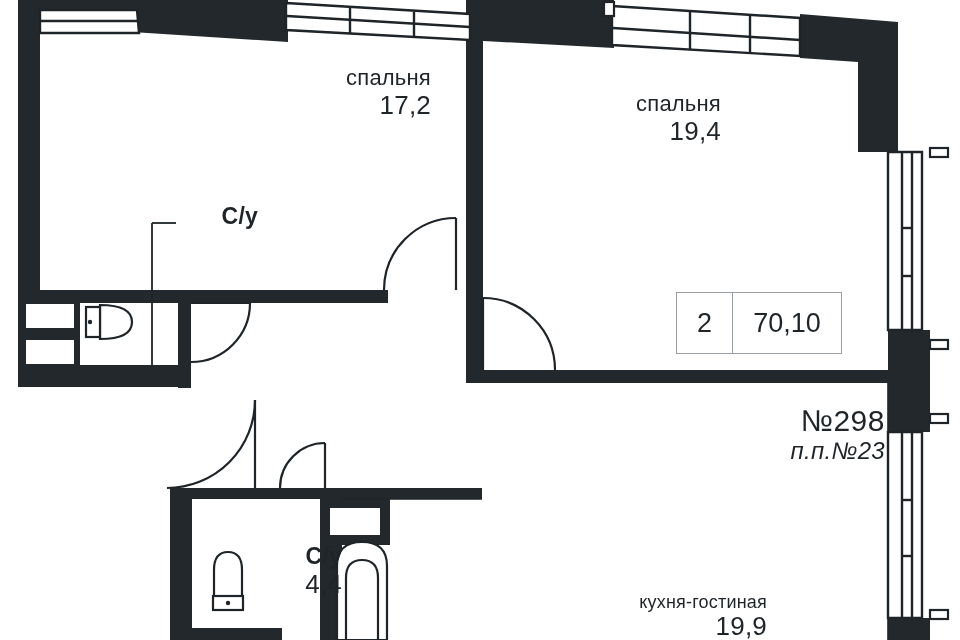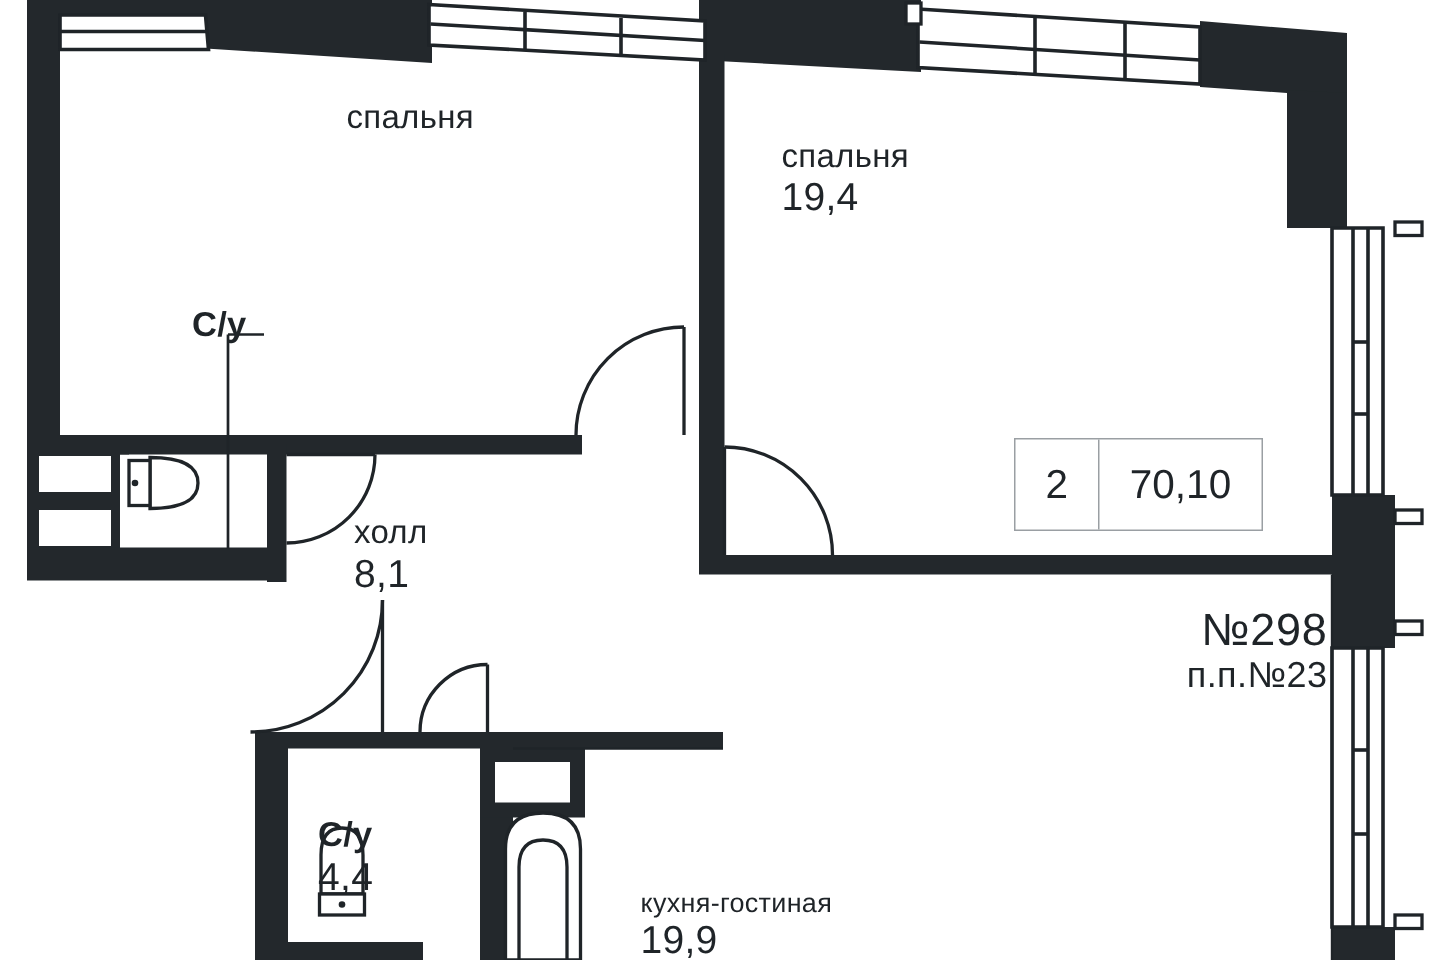--- a/index.html
+++ b/index.html
@@ -21,21 +21,21 @@
     position: absolute;
     left: 0;
     top: 0;
     width: 960px;
     height: 640px;
     display: block;
   }
   .lbl {
     position: absolute;
     color: #1f2428;
-    text-align: left;
+    text-align: right;
     white-space: nowrap;
     line-height: 1.12;
     font-family: "Liberation Sans", sans-serif;
     letter-spacing: 0.2px;
   }
   .lbl .room-name {
     display: block;
     font-size: 22px;
     font-weight: 400;
   }
@@ -70,20 +70,21 @@
     display: block;
     font-size: 30px;
     line-height: 1.1;
     letter-spacing: 0.5px;
   }
   #unit-number .unit-sub {
     display: block;
     font-size: 24px;
     line-height: 1.15;
     letter-spacing: 0.3px;
+    font-style: italic;
   }
 
   #summary-box {
     position: absolute;
     left: 676px;
     top: 292px;
     width: 166px;
     height: 62px;
     border: 1.4px solid #9a9fa3;
     box-sizing: border-box;
@@ -237,35 +238,32 @@
 
     <g fill="none" stroke="#1f2428" stroke-width="1.6">
       <path d="M 888,383 L 888,640"></path>
       <path d="M 342,499 L 482,499"></path>
     </g>
 
   </svg>
 
   <div class="lbl" id="label-bed1">
     <span class="room-name">спальня</span>
+    <span class="room-area">17,2</span>
   </div>
 
   <div class="lbl" id="label-bed2">
     <span class="room-name">спальня</span>
     <span class="room-area">19,4</span>
   </div>
 
   <div class="lbl wc" id="label-wc1">
     <span class="room-name">С/у</span>
   </div>
 
-  <div class="lbl" id="label-hall">
-    <span class="room-name">холл</span>
-    <span class="room-area">8,1</span>
-  </div>
 
   <div class="lbl wc" id="label-wc2">
     <span class="room-name">С/у</span>
     <span class="room-area">4,4</span>
   </div>
 
   <div class="lbl" id="label-kitchen">
     <span class="room-name">кухня-гостиная</span>
     <span class="room-area">19,9</span>
   </div>

